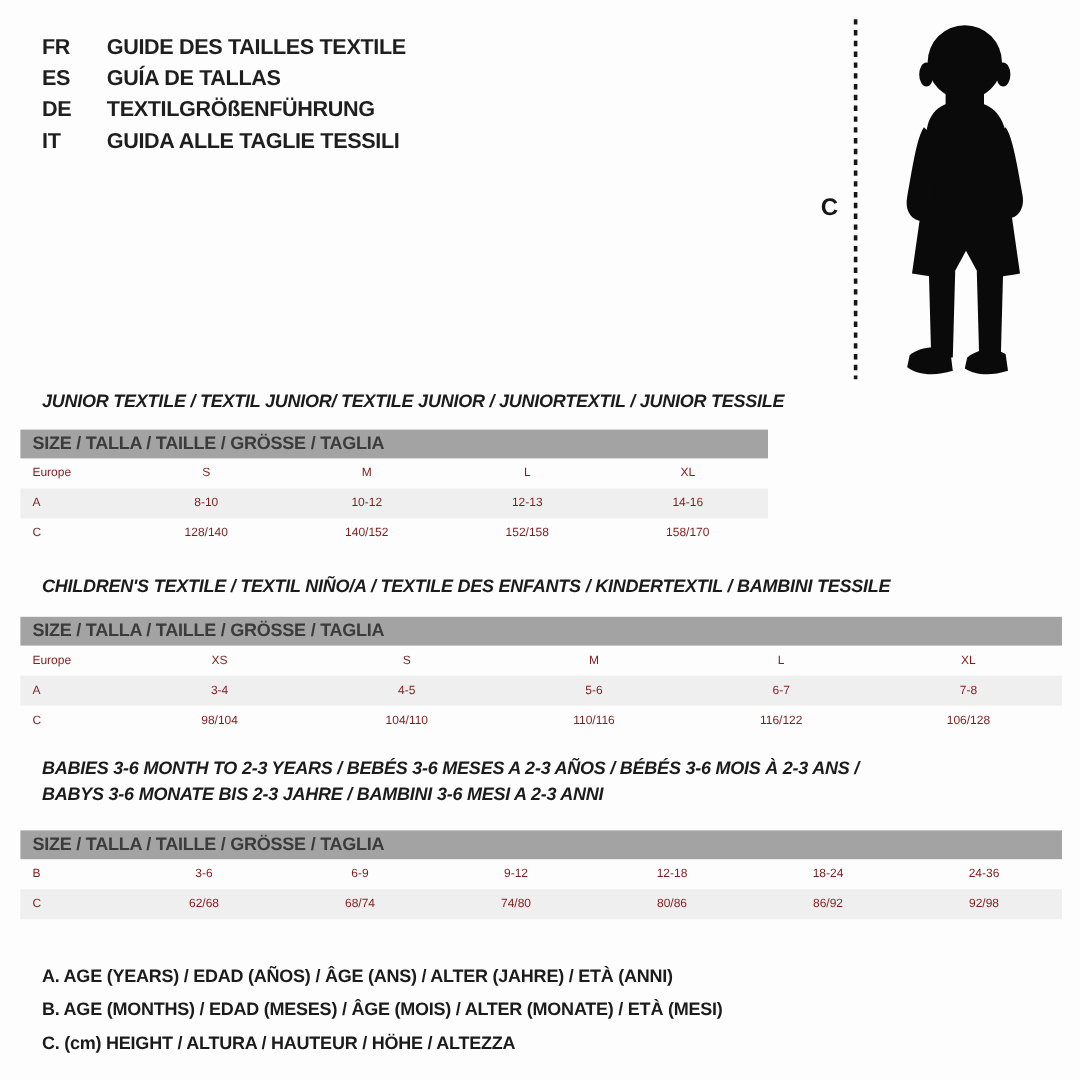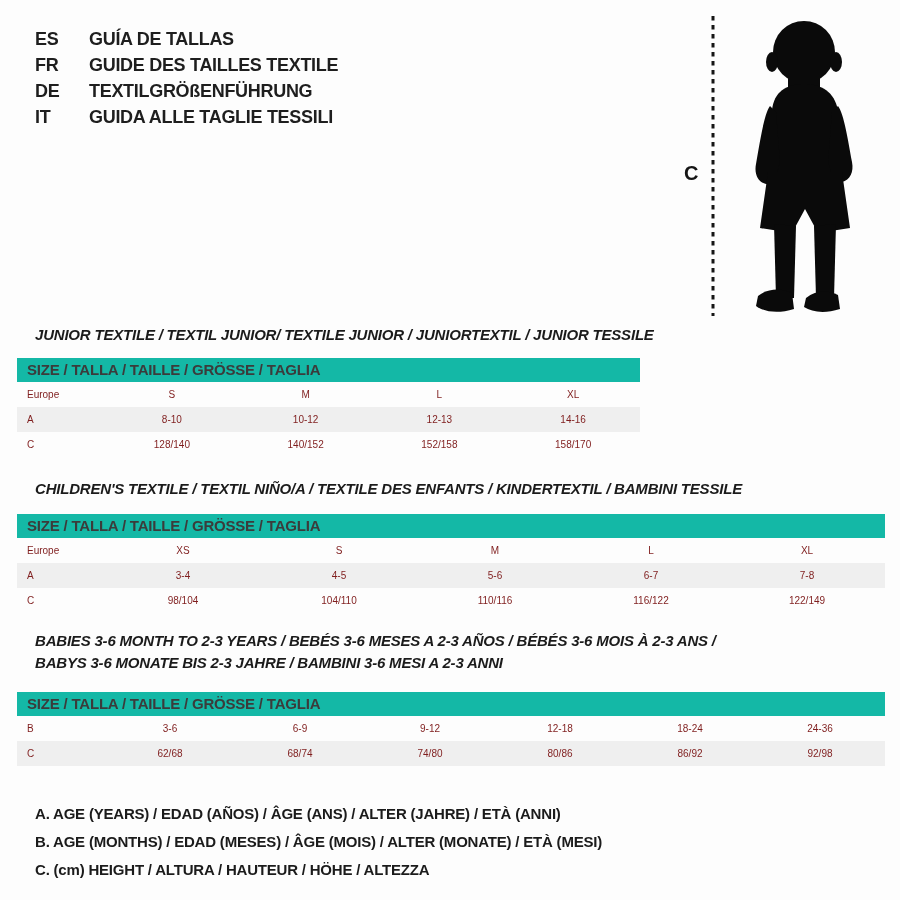--- a/index.html
+++ b/index.html
@@ -27,46 +27,46 @@
   .sec-junior-title{top:324px;}
   .sec-children-title{top:478px;text-align:right;}
   .sec-babies-title{top:630px;}
 
   
   .tbl{position:absolute;left:17px;}
   .tbl-junior{top:358px;width:623px;}
   .tbl-children{top:514px;width:868px;}
   .tbl-babies{top:692px;width:868px;}
 
-  .bar{height:24px;line-height:24px;background:#14b8a6;color:#3b3b3b;
+  .bar{height:24px;line-height:24px;background:#a3a3a3;color:#3b3b3b;
     font-size:15px;font-weight:700;letter-spacing:-0.2px;padding-left:10px;
     box-sizing:border-box;}
   .trow{display:flex;height:25px;align-items:center;font-size:10px;color:#7f1d1d;}
   .trow.shaded{background:#efefef;}
   .tlabel{width:88px;padding-left:10px;box-sizing:border-box;text-align:left;}
   .tcell{flex:1;text-align:center;}
 
   
   .footnotes{position:absolute;left:35px;top:800px;}
   .fn-line{font-size:15px;font-weight:700;letter-spacing:-0.2px;line-height:28px;
     color:#1b1b1b;white-space:nowrap;}
 </style>
 </head>
 <body>
 
 <div class="page">
 
   <div class="lang-header">
       <div class="lang-row">
+        <span class="lang-code">FR</span>
+        <span class="lang-title">GUIDE DES TAILLES TEXTILE</span>
+      </div>
+      <div class="lang-row">
         <span class="lang-code">ES</span>
         <span class="lang-title">GUÍA DE TALLAS</span>
-      </div>
-      <div class="lang-row">
-        <span class="lang-code">FR</span>
-        <span class="lang-title">GUIDE DES TAILLES TEXTILE</span>
       </div>
       <div class="lang-row">
         <span class="lang-code">DE</span>
         <span class="lang-title">TEXTILGRÖßENFÜHRUNG</span>
       </div>
       <div class="lang-row">
         <span class="lang-code">IT</span>
         <span class="lang-title">GUIDA ALLE TAGLIE TESSILI</span>
       </div>
     </div>
@@ -142,21 +142,21 @@
         <span class="tcell">5-6</span>
         <span class="tcell">6-7</span>
         <span class="tcell">7-8</span>
       </div>
       <div class="trow">
         <span class="tlabel">C</span>
         <span class="tcell">98/104</span>
         <span class="tcell">104/110</span>
         <span class="tcell">110/116</span>
         <span class="tcell">116/122</span>
-        <span class="tcell">122/149</span>
+        <span class="tcell">106/128</span>
       </div>
     </div>
 
   <div class="sec-title sec-babies-title">
       <div class="sec-line">BABIES 3-6 MONTH TO 2-3 YEARS / BEBÉS 3-6 MESES A 2-3 AÑOS / BÉBÉS 3-6 MOIS À 2-3 ANS /</div>
       <div class="sec-line">BABYS 3-6 MONATE BIS 2-3 JAHRE / BAMBINI 3-6 MESI A 2-3 ANNI</div>
     </div>
   <div class="tbl tbl-babies">
       <div class="bar">SIZE / TALLA / TAILLE / GRÖSSE / TAGLIA</div>
       <div class="trow">

